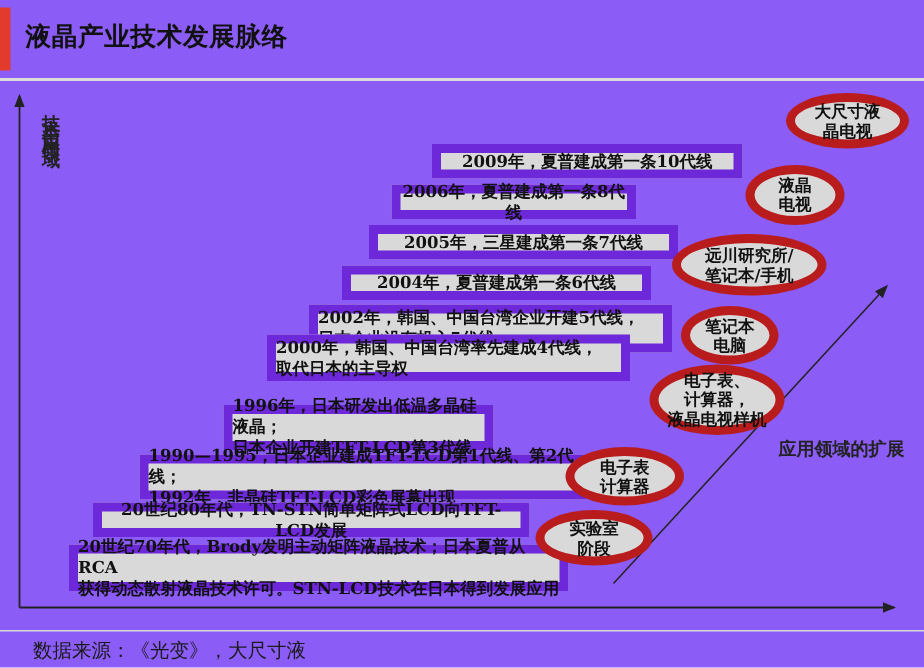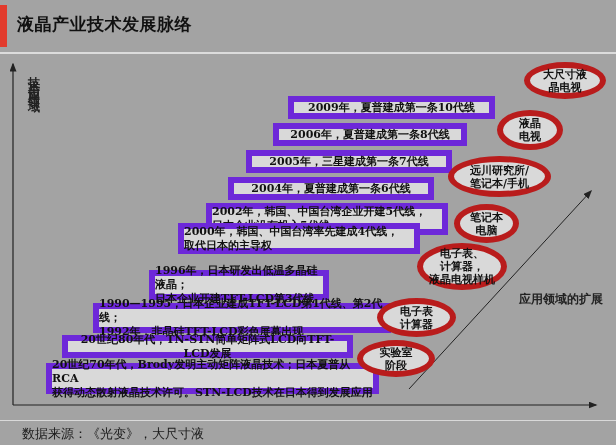--- a/index.html
+++ b/index.html
@@ -1,18 +1,18 @@
 <!DOCTYPE html>
 <html><head>
 <meta charset="utf-8">
 <style>
   * { margin:0; padding:0; box-sizing:border-box; }
   html,body { background:#ffffff; }
   body { font-family:"Liberation Sans", sans-serif; }
-  .page { position:relative; width:616px; height:445px; background:#a3a3a3; overflow:hidden; }
+  .page { position:relative; width:616px; height:445px; background:#8b5cf6; overflow:hidden; }
 
   
   .red-bar { position:absolute; left:0; top:5px; width:7px; height:42px; background:#e23b2d; }
   .page-title { position:absolute; left:17px; top:13px; font-size:17px; font-weight:bold; color:#111;
                 font-family:"Liberation Sans", sans-serif; letter-spacing:0.5px; }
   .divider-top { position:absolute; left:0; top:52px; width:616px; height:2px; background:#dcdcdc; }
   .divider-bottom { position:absolute; left:0; top:420px; width:616px; height:1px; background:#d9d9d9; }
   .source-note { position:absolute; left:22px; top:425px; font-size:13px; color:#1a1a1a; }
 
   
@@ -25,41 +25,41 @@
                   font-family:"DejaVu Serif", serif; font-weight:bold; color:#222; }
 
   
   .box { position:absolute; background:#d9d9d9; border:6px solid #6d28d9;
          font-family:"DejaVu Serif", serif; font-weight:bold; font-size:11px; line-height:14px;
          color:#111; white-space:pre-line; display:flex; align-items:center; justify-content:center;
          text-align:center;margin-top:36px; }
   .box.ml { justify-content:flex-start; text-align:left; padding:2px 0; }
 
   .b1{left:288px;top:60px;width:207px;height:23px}
-  .b2{left:273px;top:87px;width:194px;height:23px}
+  .b2{left:261px;top:87px;width:163px;height:23px}
   .b3{left:246px;top:114px;width:206px;height:23px}
   .b4{left:228px;top:141px;width:206px;height:23px}
   .b5{left:206px;top:167px;width:242px;height:32px}
   .b6{left:178px;top:187px;width:242px;height:31px}
   .b7{left:149px;top:234px;width:180px;height:30px}
   .b8{left:93px;top:267px;width:298px;height:30px}
   .b9{left:62px;top:299px;width:291px;height:23px}
   .b10{left:46px;top:327px;width:333px;height:31px}
   .b11{left:17px;top:362px;width:359px;height:38px}
 
   
   .ellipse { position:absolute; background:#d9d9d9; border:6px solid #b91c1c; border-radius:50%;
              display:flex; align-items:center; justify-content:center; text-align:center;
              font-family:"DejaVu Serif", serif; font-weight:bold; font-size:11px; line-height:13px;
              color:#111; white-space:pre-line; }
   .e1{left:524px;top:62px;width:82px;height:37px}
   .e2{left:497px;top:110px;width:66px;height:40px}
   .e3{left:448px;top:156px;width:103px;height:41px}
   .e4{left:454px;top:204px;width:65px;height:39px}
-  .e5{left:417px;top:243px;width:90px;height:47px}
+  .e5{left:433px;top:243px;width:90px;height:47px}
   .e6{left:377px;top:298px;width:79px;height:39px}
   .e7{left:357px;top:340px;width:78px;height:37px}
 </style>
 </head>
 <body>
 
 <div class="page">
 
   <span class="red-bar"></span>
   <h1 class="page-title">液晶产业技术发展脉络</h1>

